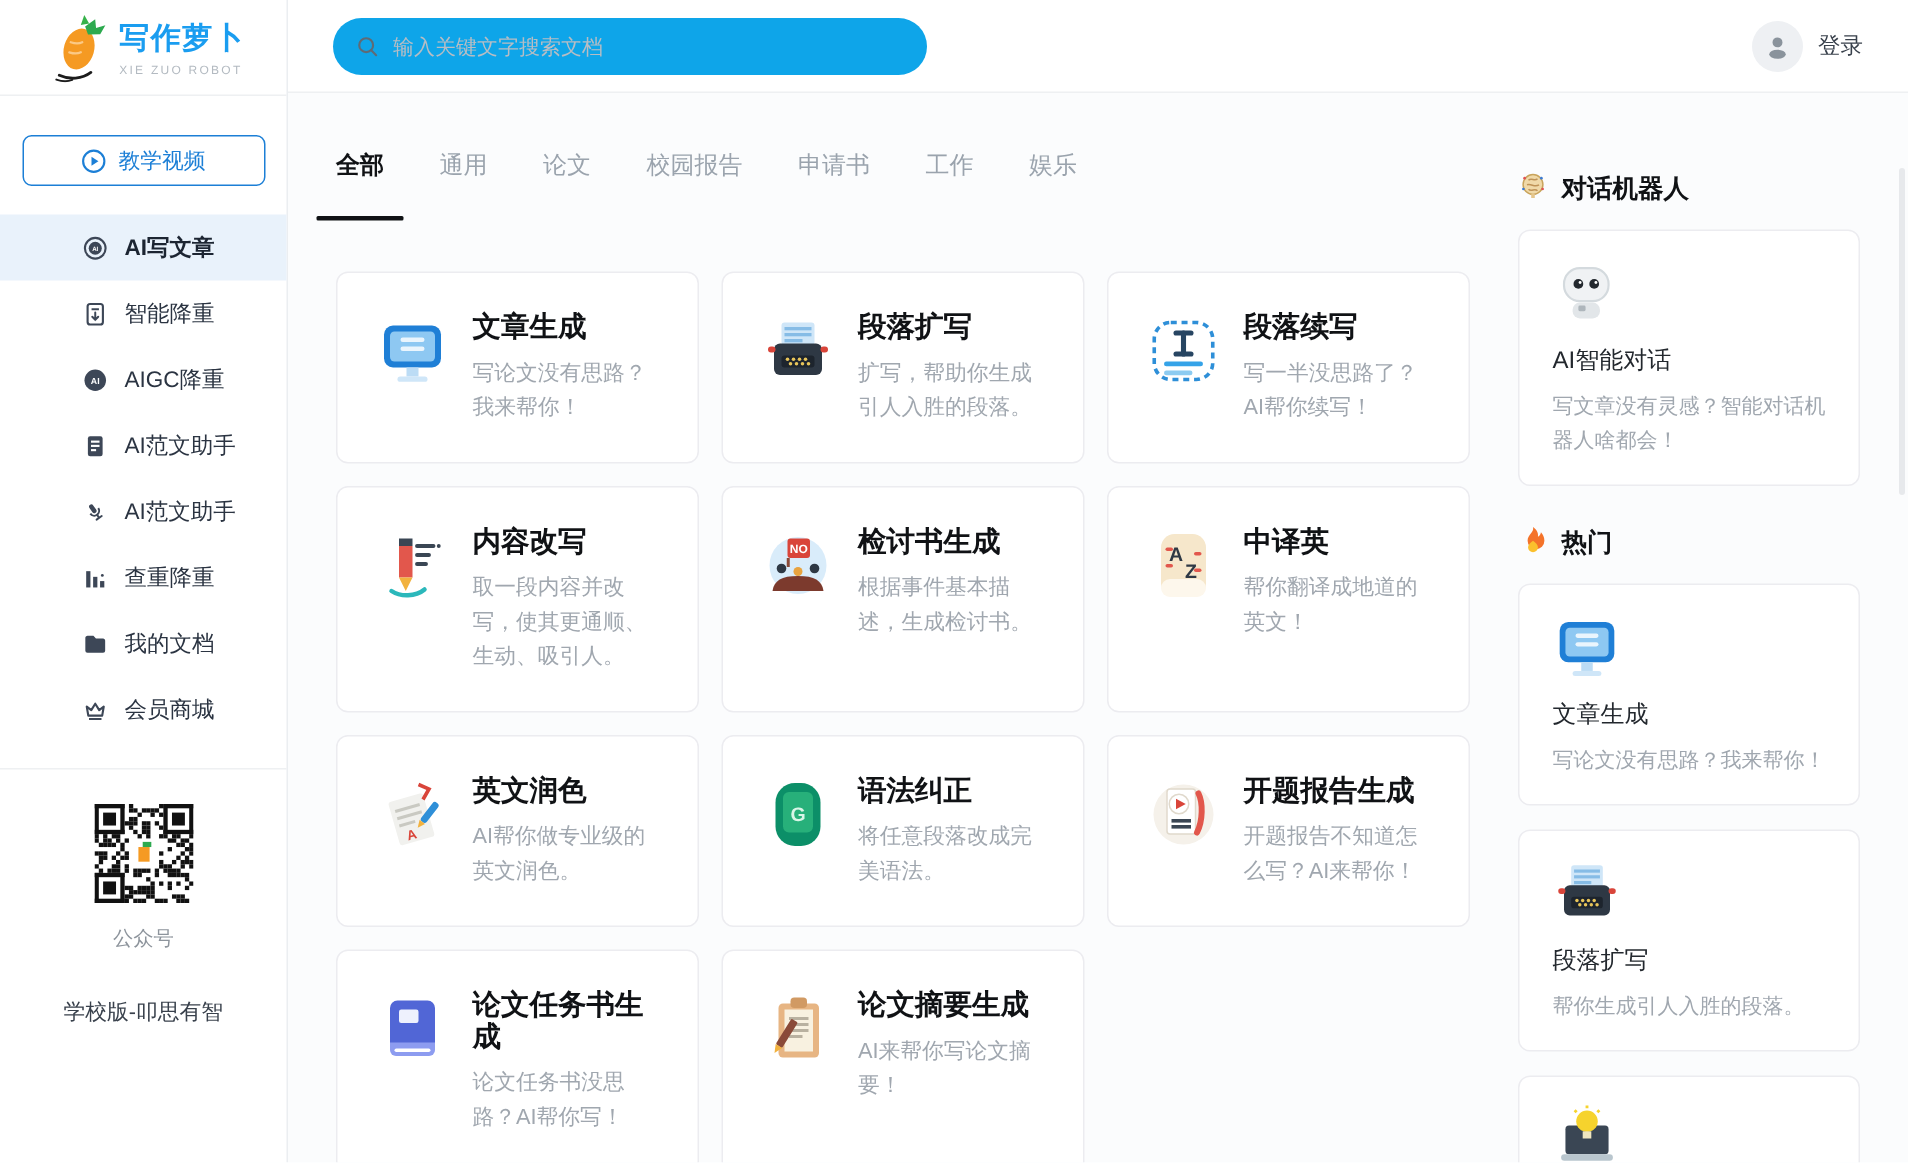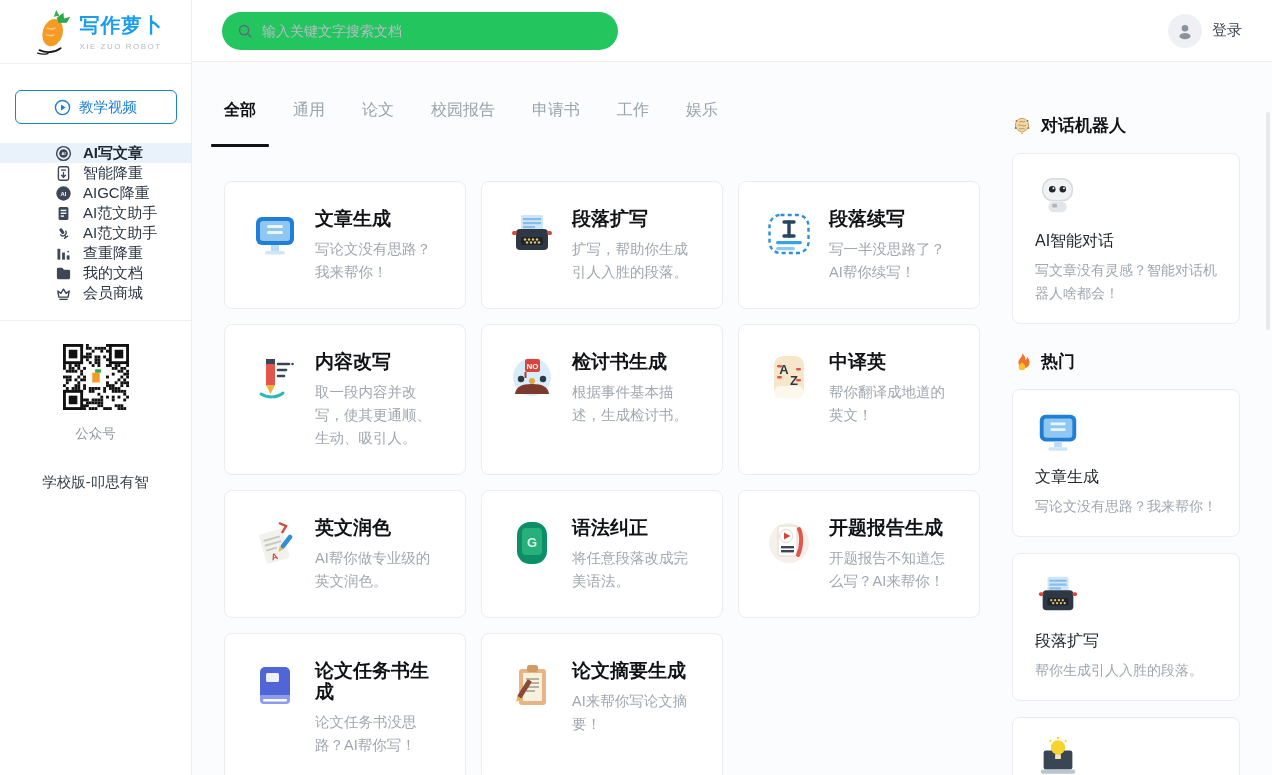--- a/index.html
+++ b/index.html
@@ -14,36 +14,36 @@
     gap:6px; border-bottom:1px solid #eef0f2; }
   .logo-icon { width:46px; height:46px; }
   .logo-icon svg { width:100%; height:100%; display:block; }
   .brand-name { font-size:20px; font-weight:bold; color:#1a9df0; letter-spacing:1px; }
   .brand-sub { font-size:8px; color:#b3bac1; letter-spacing:1.5px; margin-top:3px; }
   .tutorial-btn { margin-top:26px; width:162px; height:34px; border:1px solid #1c7fd6; border-radius:6px;
     background:#fff; color:#1c7fd6; font-size:14.5px; display:flex; align-items:center;
     justify-content:center; gap:8px; cursor:pointer;font-family:Liberation Mono, monospace; }
   .tutorial-btn .icon { width:17px; height:17px; }
   .nav { width:100%; margin-top:19px; }
-  .nav-item { height:20px; display:flex; align-items:center; gap:11px; padding-left:55px;
+  .nav-item { height:44px; display:flex; align-items:center; gap:11px; padding-left:55px;
     font-size:15px; color:#2b3442; cursor:pointer; }
   .nav-item.active { background:#e9f2fb; font-weight:bold; color:#1c2532; }
   .nav-icon { width:17px; height:17px; flex:0 0 17px; }
   .icon svg { width:100%; height:100%; display:block; }
   .side-divider { width:100%; border-top:1px solid #eef0f2; margin-top:17px; }
   .qr-wrap { margin-top:23px; width:66px; height:66px; }
   .qr-wrap svg { width:66px; height:66px; display:block; }
   .qr-caption { margin-top:15px; font-size:13.5px; color:#8d949c; }
   .school-footer { margin-top:30px; font-size:14.5px; color:#39414c; }
 
   
   .main-col { flex:1; display:flex; flex-direction:column; min-width:0; }
   .topbar { flex:0 0 62px; height:62px; background:#fff; border-bottom:1px solid #eef0f2;
     display:flex; align-items:center; padding:0 30px; }
-  .search-pill { width:396px; height:38px; background:#22c55e; border-radius:19px;
+  .search-pill { width:396px; height:38px; background:#0ea5e9; border-radius:19px;
     display:flex; align-items:center; gap:9px; padding:0 15px; }
   .search-pill .icon { width:16px; height:16px; }
   .search-input { flex:1; border:none; outline:none; background:transparent; font-size:14px;
     color:#39414c; font-family:inherit; }
   .search-input::placeholder { color:#b7bdc4; }
   .topbar-right { margin-left:auto; display:flex; align-items:center; gap:10px; cursor:pointer; }
   .avatar { width:34px; height:34px; border-radius:50%; background:#eef0f3;
     display:flex; align-items:center; justify-content:center; }
   .avatar .icon { width:22px; height:22px; }
   .login-label { font-size:15px; color:#39414c; }
@@ -59,21 +59,21 @@
   .cards-grid { margin-top:34px; display:grid; grid-template-columns:repeat(3,242px); gap:15px; }
   .card { background:#fff; border:1px solid #ececf0; border-radius:8px;
     padding:26px 22px 24px 26px; display:flex; gap:16px; cursor:pointer; }
   .card-icon { width:48px; height:48px; flex:0 0 48px; margin-top:2px; }
   .card-body { min-width:0; }
   .card-title { font-size:19px; font-weight:bold; color:#101215; line-height:21px; }
   .card-desc { margin-top:9px; font-size:14.5px; color:#a0a7af; line-height:23px; }
 
   
   .right { flex:0 0 228px; width:228px; }
-  .section-head { display:flex; align-items:center; gap:9px; font-size:17px; font-weight:bold;
+  .section-head { display:flex; gap:9px; font-size:17px; font-weight:bold;
     color:#101215; }
   .section-head.first { margin-top:52px; }
   .section-head.hot { margin-top:26px; }
   .head-icon { width:20px; height:20px; }
   .panel-card { margin-top:16px; background:#fff; border:1px solid #ececf0; border-radius:8px;
     padding:18px 22px 18px; cursor:pointer; }
   .panel-icon { display:block; width:46px; height:46px; }
   .panel-title { margin-top:12px; font-size:16px; color:#23282e; line-height:21px; }
   .panel-desc { margin-top:8px; font-size:14px; color:#a0a7af; line-height:23px; }
 

